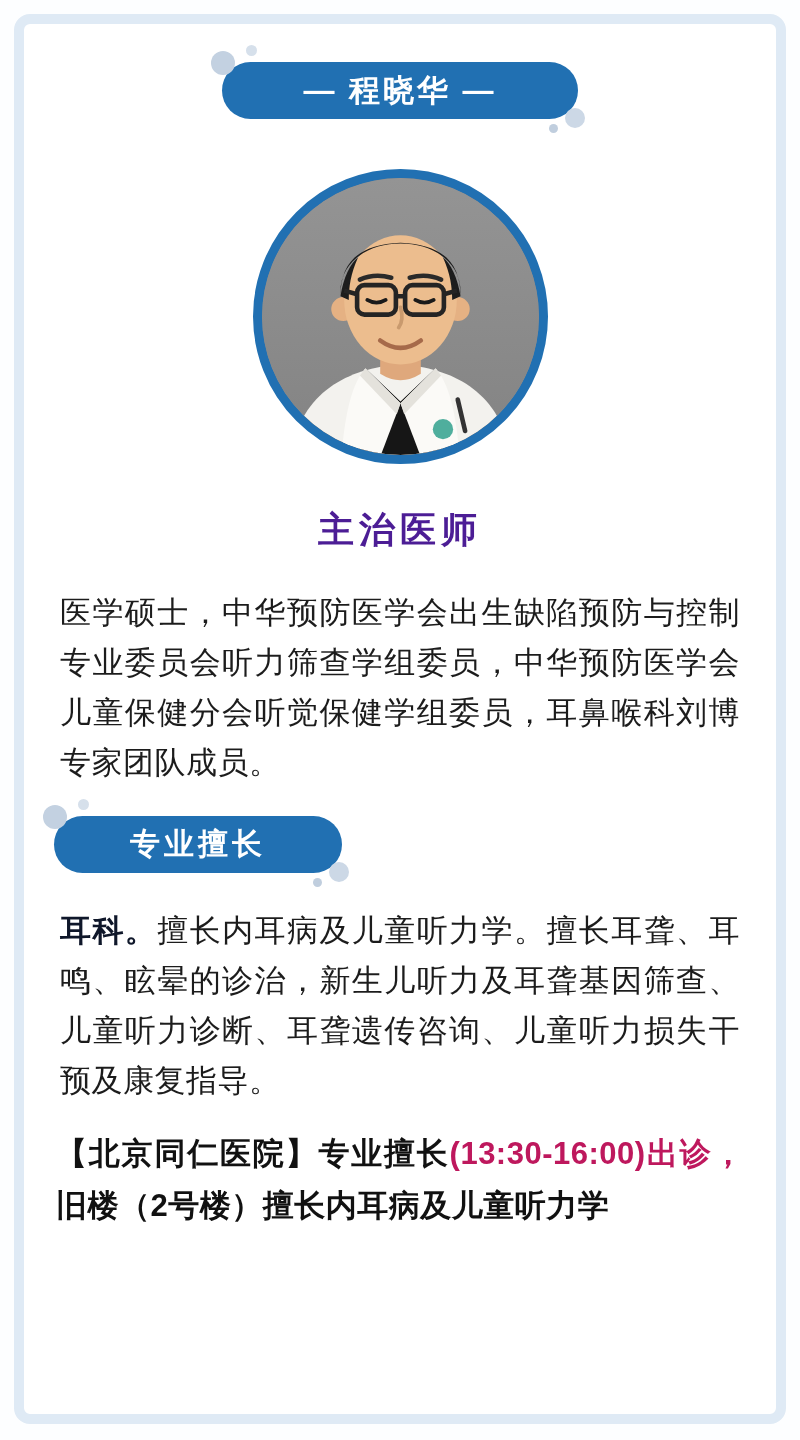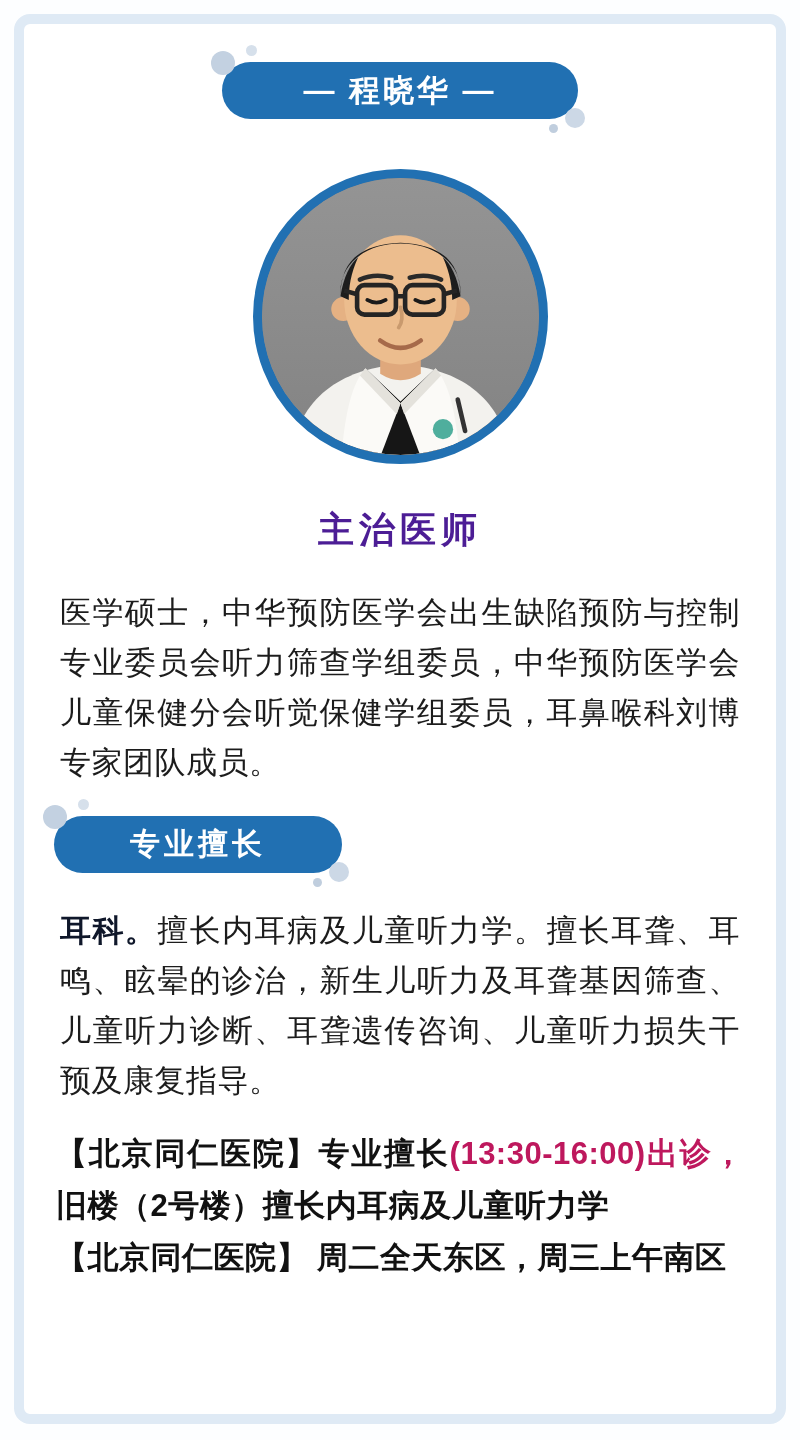--- a/index.html
+++ b/index.html
@@ -152,18 +152,17 @@
             <span>专业擅长</span>
           </div>
         </div>
       </div>
 
       <div class="para"><span class="lead">耳科。</span><span>擅长内耳病及儿童听力学。擅长耳聋、耳鸣、眩晕的诊治，新生儿听力及耳聋基因筛查、儿童听力诊断、耳聋遗传咨询、儿童听力损失干预及康复指导。</span></div>
 
 
       <div class="schedule">
         <div><span>【北京同仁医院】</span><span>专业擅长</span><span class="hl">(13:30-16:00)出诊，</span><span>旧楼（2号楼）擅长内耳病及儿童听力学</span></div>
-        <div><span>【北京同仁医院】</span><span> 周二全天东区，周三上午南区</span><span class="hl"></span><span></span></div>
       </div>
 
     </div>
   </div>
 </div>
 
 </body></html>

